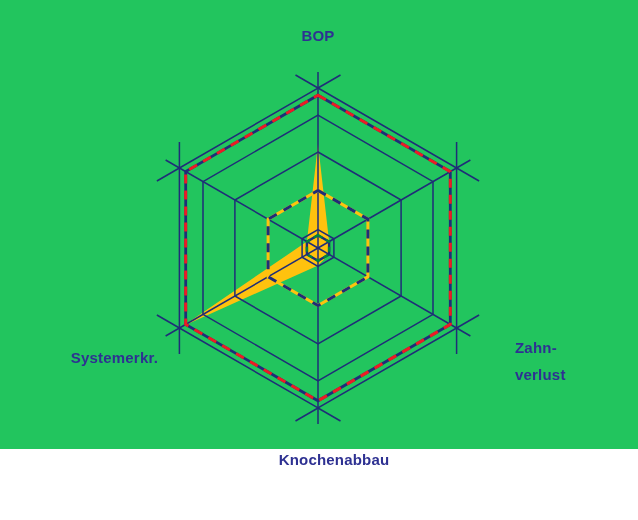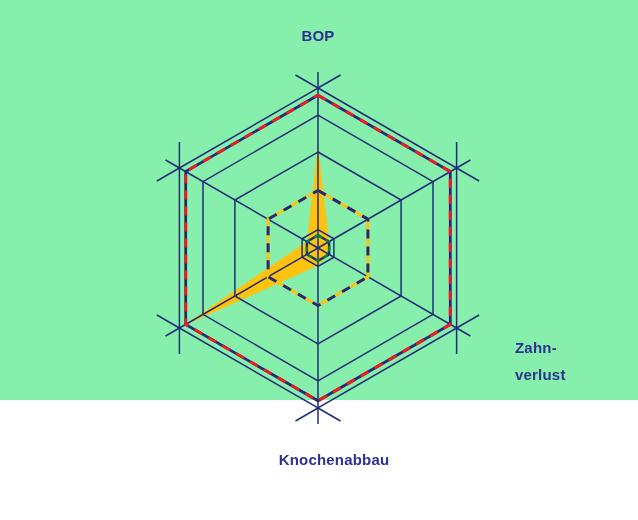--- a/index.html
+++ b/index.html
@@ -9,22 +9,22 @@
   }
   body {
     width: 638px;
     height: 520px;
     font-family: "Liberation Sans", sans-serif;
     overflow: hidden;
   }
   .chart-wrap {
     position: relative;
     width: 638px;
-    height: 400px;
-    background: #86efac;
+    height: 449px;
+    background: #22c55e;
   }
   .chart-wrap svg {
     position: absolute;
     left: 0;
     top: 0;
   }
   .axis-label {
     position: absolute;
     font-weight: bold;
     font-size: 15px;
@@ -83,14 +83,17 @@
 
   <div class="axis-label zahnverlust" style="color: rgb(46, 49, 146);">
     <div>Zahn-</div>
     <div>verlust</div>
   </div>
 
   <div class="axis-label knochenabbau" style="color: rgb(46, 49, 146); margin-left: 16px;">
     <div>Knochenabbau</div>
   </div>
 
+  <div class="axis-label systemerkr" style="color: rgb(46, 49, 146);">
+    <span>Systemerkr.</span>
+  </div>
 
 </div>
 
 </body></html>

